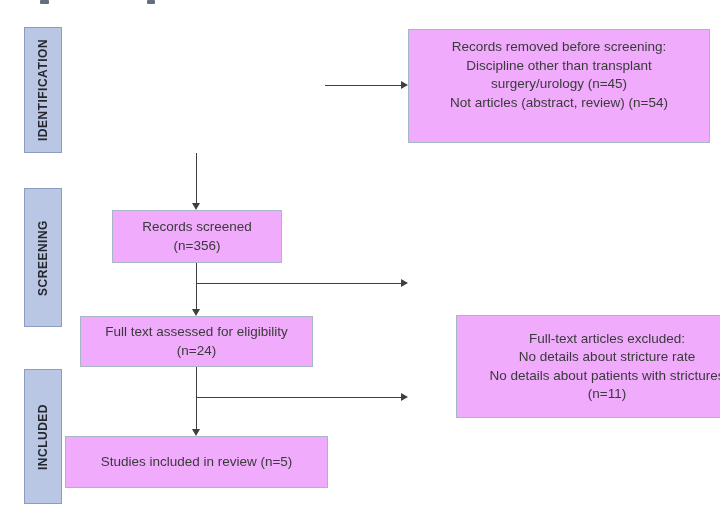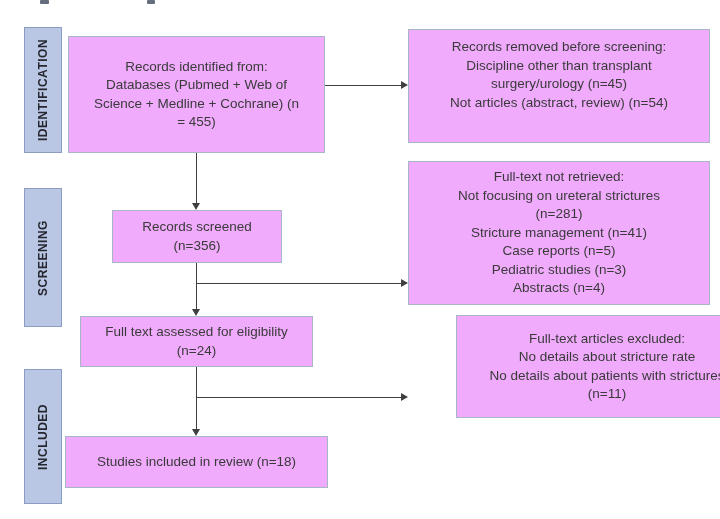--- a/index.html
+++ b/index.html
@@ -87,46 +87,40 @@
   <div class="stage" style="left:24px; top:27px; height:126px;">
     <span class="stage-label">IDENTIFICATION</span>
   </div>
   <div class="stage" style="left:24px; top:188px; height:139px;">
     <span class="stage-label">SCREENING</span>
   </div>
   <div class="stage" style="left:24px; top:369px; height:135px;">
     <span class="stage-label">INCLUDED</span>
   </div>
 
-  <div class="flowbox" style="left:68px; top:36px; width:257px; height:117px;">
-    <div>Records identified from:<br>Databases (Pubmed + Web of<br>Science + Medline + Cochrane) (n<br>= 455)</div>
-  </div>
 
   <div class="flowbox top-align" style="left:408px; top:29px; width:302px; height:114px;">
     <div>Records removed before screening:<br>Discipline other than transplant<br>surgery/urology (n=45)<br>Not articles  (abstract, review) (n=54)</div>
   </div>
 
   <div class="flowbox" style="left:112px; top:210px; width:170px; height:53px;">
     <div>Records screened<br>(n=356)</div>
   </div>
 
-  <div class="flowbox" style="left:408px; top:161px; width:302px; height:144px;">
-    <div>Full-text not retrieved:<br>Not focusing on ureteral strictures<br>(n=281)<br>Stricture management (n=41)<br>Case reports (n=5)<br>Pediatric studies (n=3)<br>Abstracts (n=4)</div>
-  </div>
 
   <div class="flowbox" style="left:80px; top:316px; width:233px; height:51px; padding:4px 6px;">
     <div>Full text assessed for eligibility<br>(n=24)</div>
   </div>
 
   <div class="flowbox" style="left:408px; top:315px; width:302px; height:103px;margin-left:48px;">
     <div>Full-text articles excluded:<br>No details about stricture rate<br>No details about patients with strictures<br>(n=11)</div>
   </div>
 
   <div class="flowbox" style="left:65px; top:436px; width:263px; height:52px;">
-    <div>Studies included in review (n=18)</div>
+    <div>Studies included in review (n=5)</div>
   </div>
 
   <div class="hline" style="left:325px; top:85px; width:76px;"></div>
   <div class="head-right" style="left:401px; top:81px;"></div>
 
   <div class="vline" style="left:196px; top:153px; height:50px;"></div>
   <div class="head-down" style="left:192px; top:203px;"></div>
 
   <div class="vline" style="left:196px; top:263px; height:46px;"></div>
   <div class="head-down" style="left:192px; top:309px;"></div>

